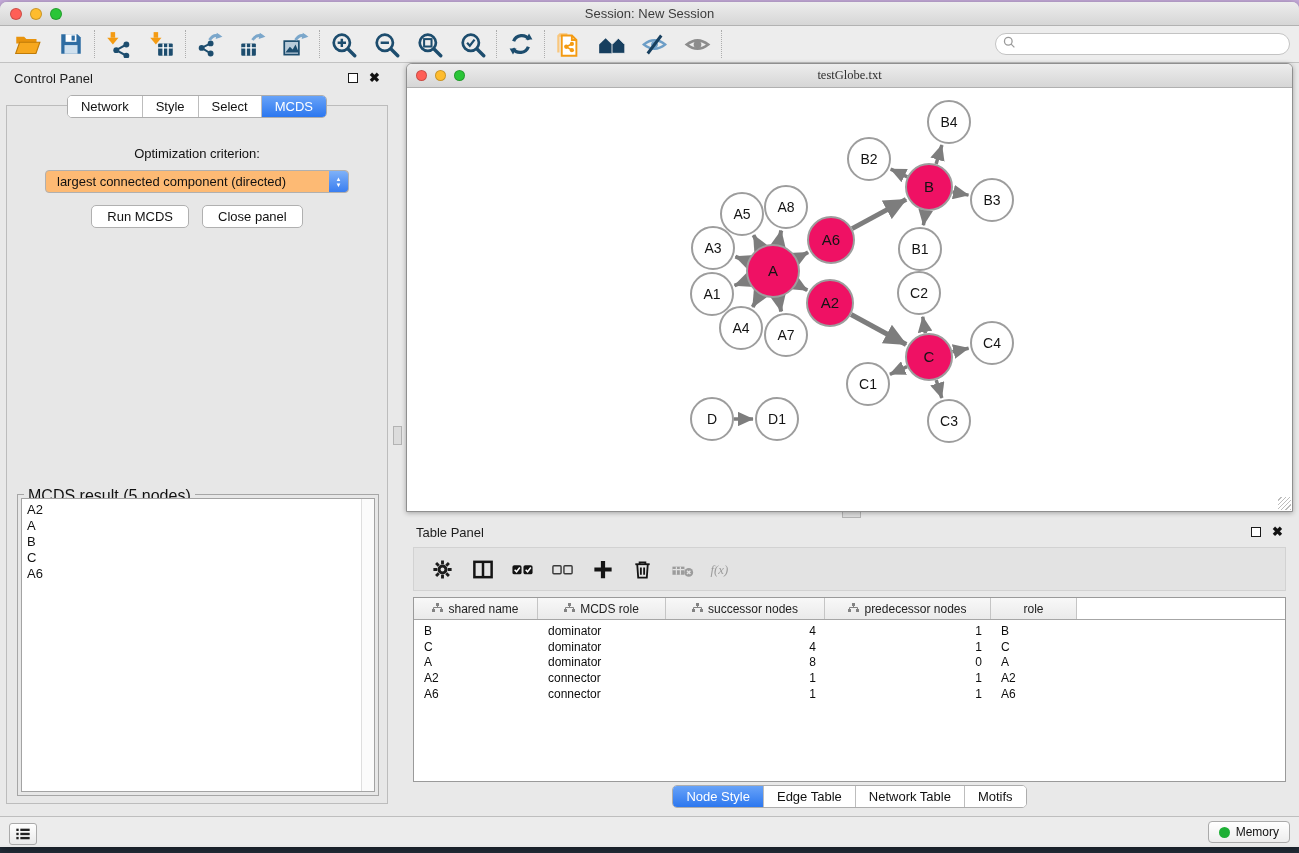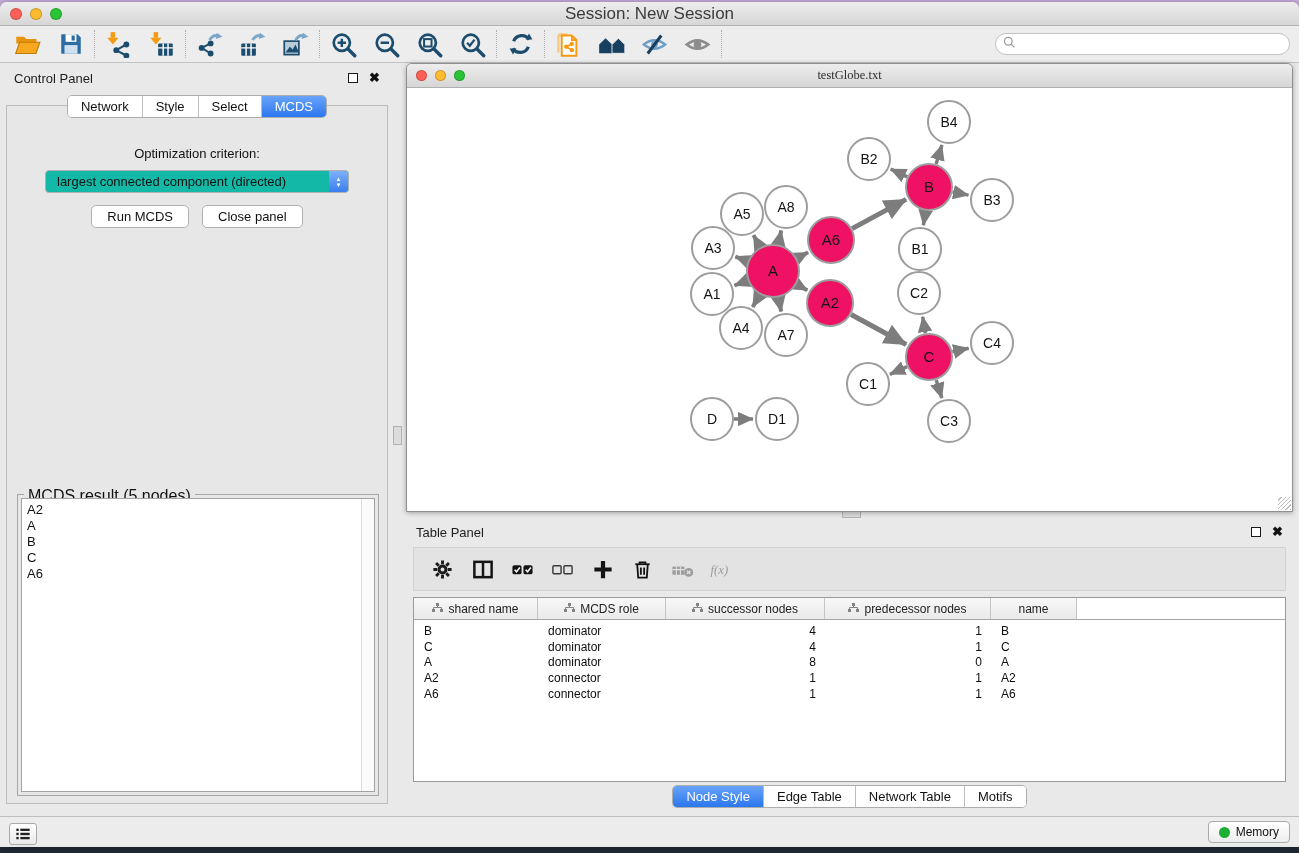--- a/index.html
+++ b/index.html
@@ -16,21 +16,21 @@
   }
   
   .titlebar {
     height:24px; background:linear-gradient(#ededed,#d6d6d6);
     border-bottom:1px solid #b2b2b2; position:relative;
     display:flex; align-items:center; justify-content:center;
   }
   .traffic { position:absolute; left:10px; display:flex; gap:8px; }
   .light { width:12px; height:12px; border-radius:50%; border:0.5px solid rgba(0,0,0,.2); }
   .light.red{background:#ff5f57}.light.yellow{background:#febc2e}.light.green{background:#2ac537}
-  .title-text { font-size:17px; color:#3c3c3c; }
+  .title-text { font-size:13px; color:#3c3c3c; }
   
   .toolbar {
     height:37px; background:#ededed; border-bottom:1px solid #c2c2c2;
     display:flex; align-items:center; padding:0 6px; position:relative;
   }
   .tb-btn { width:43px; height:34px; display:flex; align-items:center; justify-content:center;
     background:none; border:none; cursor:default; }
   .tb-sep { width:1px; height:28px; border-left:1px dotted #adadad; margin:0 2px; }
   .search {
     position:absolute; right:9px; top:7px; width:295px; height:22px;
@@ -48,21 +48,21 @@
   .close-btn { font-size:13px; color:#111; font-weight:bold; line-height:10px; }
   .seg-tabs { display:flex; justify-content:center; margin-top:6px; position:relative; z-index:2; }
   .segmented { display:inline-flex; background:#fff; border:1px solid #adadad; border-radius:5px; overflow:hidden; }
   .segment { padding:3px 13px; font-size:13px; color:#111; border-right:1px solid #bdbdbd; background:#fff; white-space:nowrap; }
   .segment:last-child { border-right:none; }
   .segment.active { background:linear-gradient(#68a3f8,#2c77ef); color:#fff; }
   .cp-body { position:absolute; top:38px; bottom:8px; left:2px; right:2px;
     border:1px solid #bcbcbc; background:#e7e7e7; padding-top:18px; }
   .opt-label { text-align:center; font-size:13px; color:#111; margin-top:22px; }
   .select-row { margin:9px 38px 0; }
-  .select { display:flex; align-items:stretch; background:#14b8a6; border:1px solid #b0b0b0; border-radius:4px; height:23px; overflow:hidden;margin-top:8px; }
+  .select { display:flex; align-items:stretch; background:#fdba74; border:1px solid #b0b0b0; border-radius:4px; height:23px; overflow:hidden;margin-top:8px; }
   .select .value { flex:1; font-size:13px; color:#111; display:flex; align-items:center; padding-left:11px; white-space:nowrap; }
   .stepper { width:19px; background:linear-gradient(#7eb1f8,#3a7ef0); display:flex; flex-direction:column;
     align-items:center; justify-content:center; color:#fff; font-size:6px; line-height:6px; border-radius:0 3px 3px 0; }
   .btn-row { display:flex; justify-content:center; gap:13px; margin-top:12px; }
   .btn { background:#fff; border:1px solid #b0b0b0; border-radius:5px; padding:3px 15px; font-size:13px; color:#111; }
   .fieldset { position:absolute; left:10px; right:8px; top:388px; bottom:7px; border:1px solid #a6a6a6; }
   .legend { position:absolute; top:-8px; left:6px; background:#e7e7e7; padding:0 4px; font-size:16px; color:#111; }
   .list-box { position:absolute; inset:3px 3px 3px 3px; background:#fff; border:1px solid #a3a3a3; display:flex; }
   .list-items { flex:1; padding:3px 0 0 5px; font-size:13px; line-height:16px; color:#111; }
   .list-scroll { width:13px; border-left:1px solid #dedede; background:#fbfbfb; }
@@ -554,21 +554,21 @@
                   <g fill="#838383">
                     <rect x="4" y="0" width="3" height="3"></rect>
                     <rect x="0" y="6" width="3" height="3"></rect>
                     <rect x="8" y="6" width="3" height="3"></rect>
                   </g>
                   <path d="M5.5 3v1.5M1.5 6V4.5h8V6" stroke="#838383" fill="none"></path>
                 </svg></span>
               <span>predecessor nodes</span>
             </div>
             <div class="th" style="width: 86px;">
-              <span>name</span>
+              <span>role</span>
             </div>
           </div>
         <div class="table-rows" id="table-rows">
             <div class="tr">
               <div class="td left" style="width: 124px;">B</div>
               <div class="td left" style="width: 128px;">dominator</div>
               <div class="td right" style="width: 159px;">4</div>
               <div class="td right" style="width: 166px;">1</div>
               <div class="td left" style="width: 86px;">B</div>
             </div>

